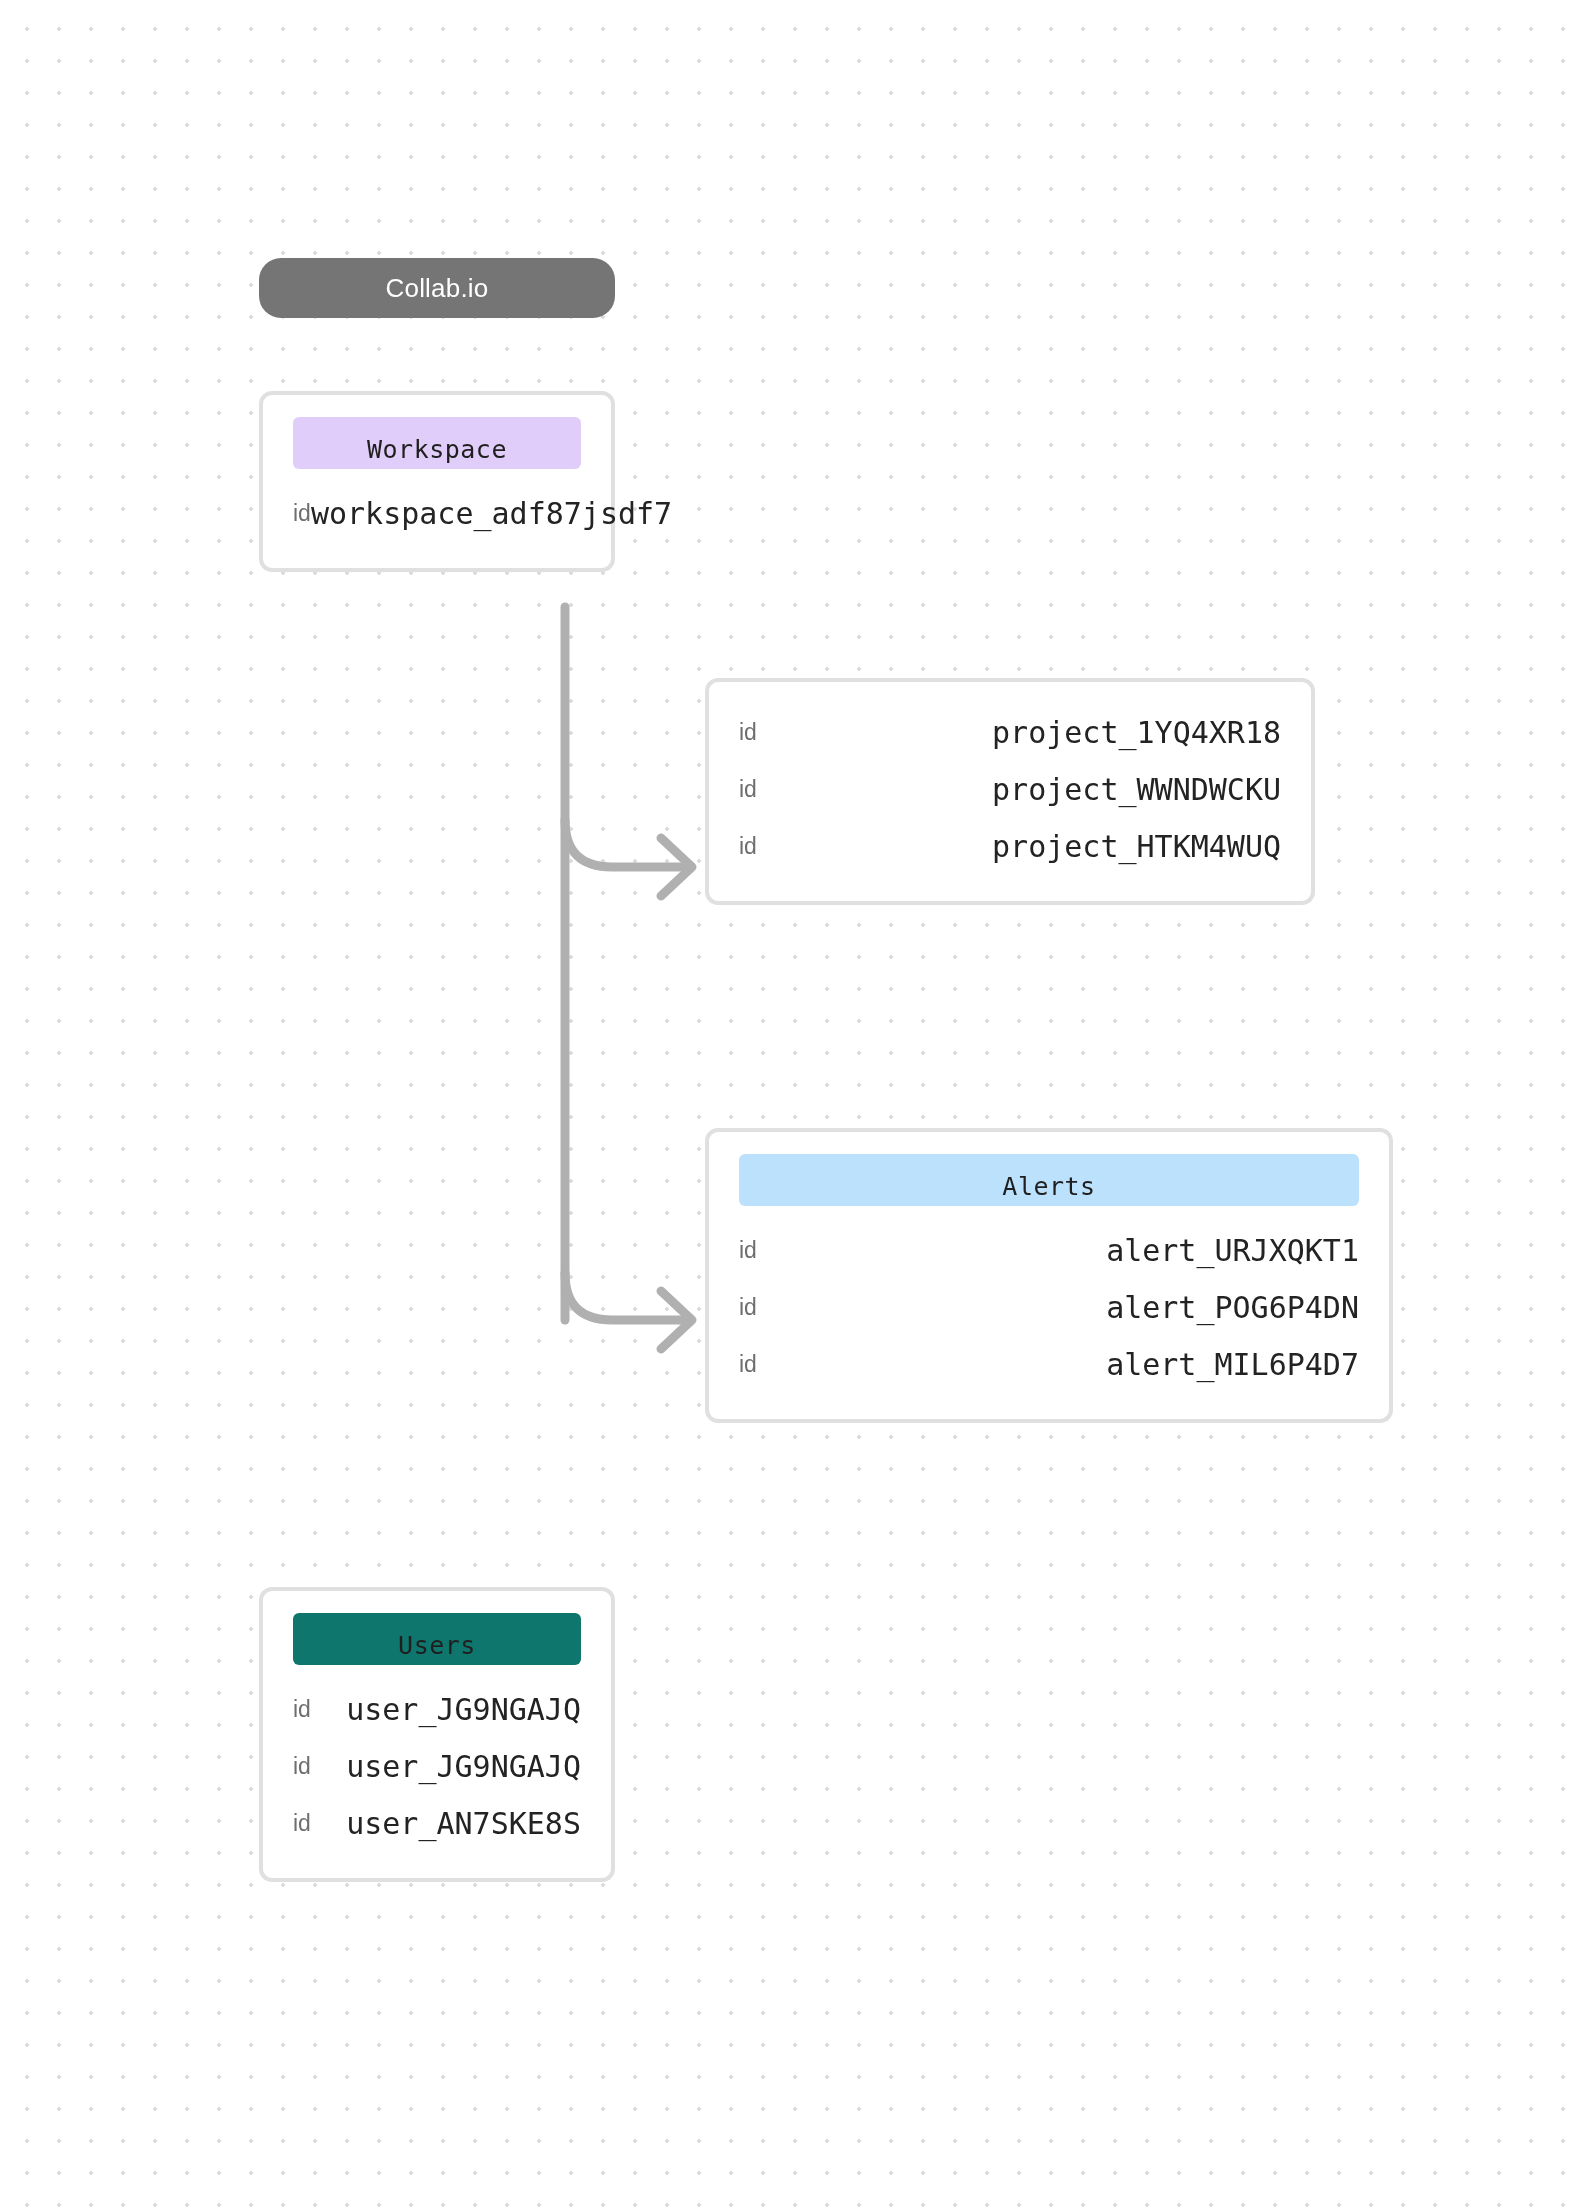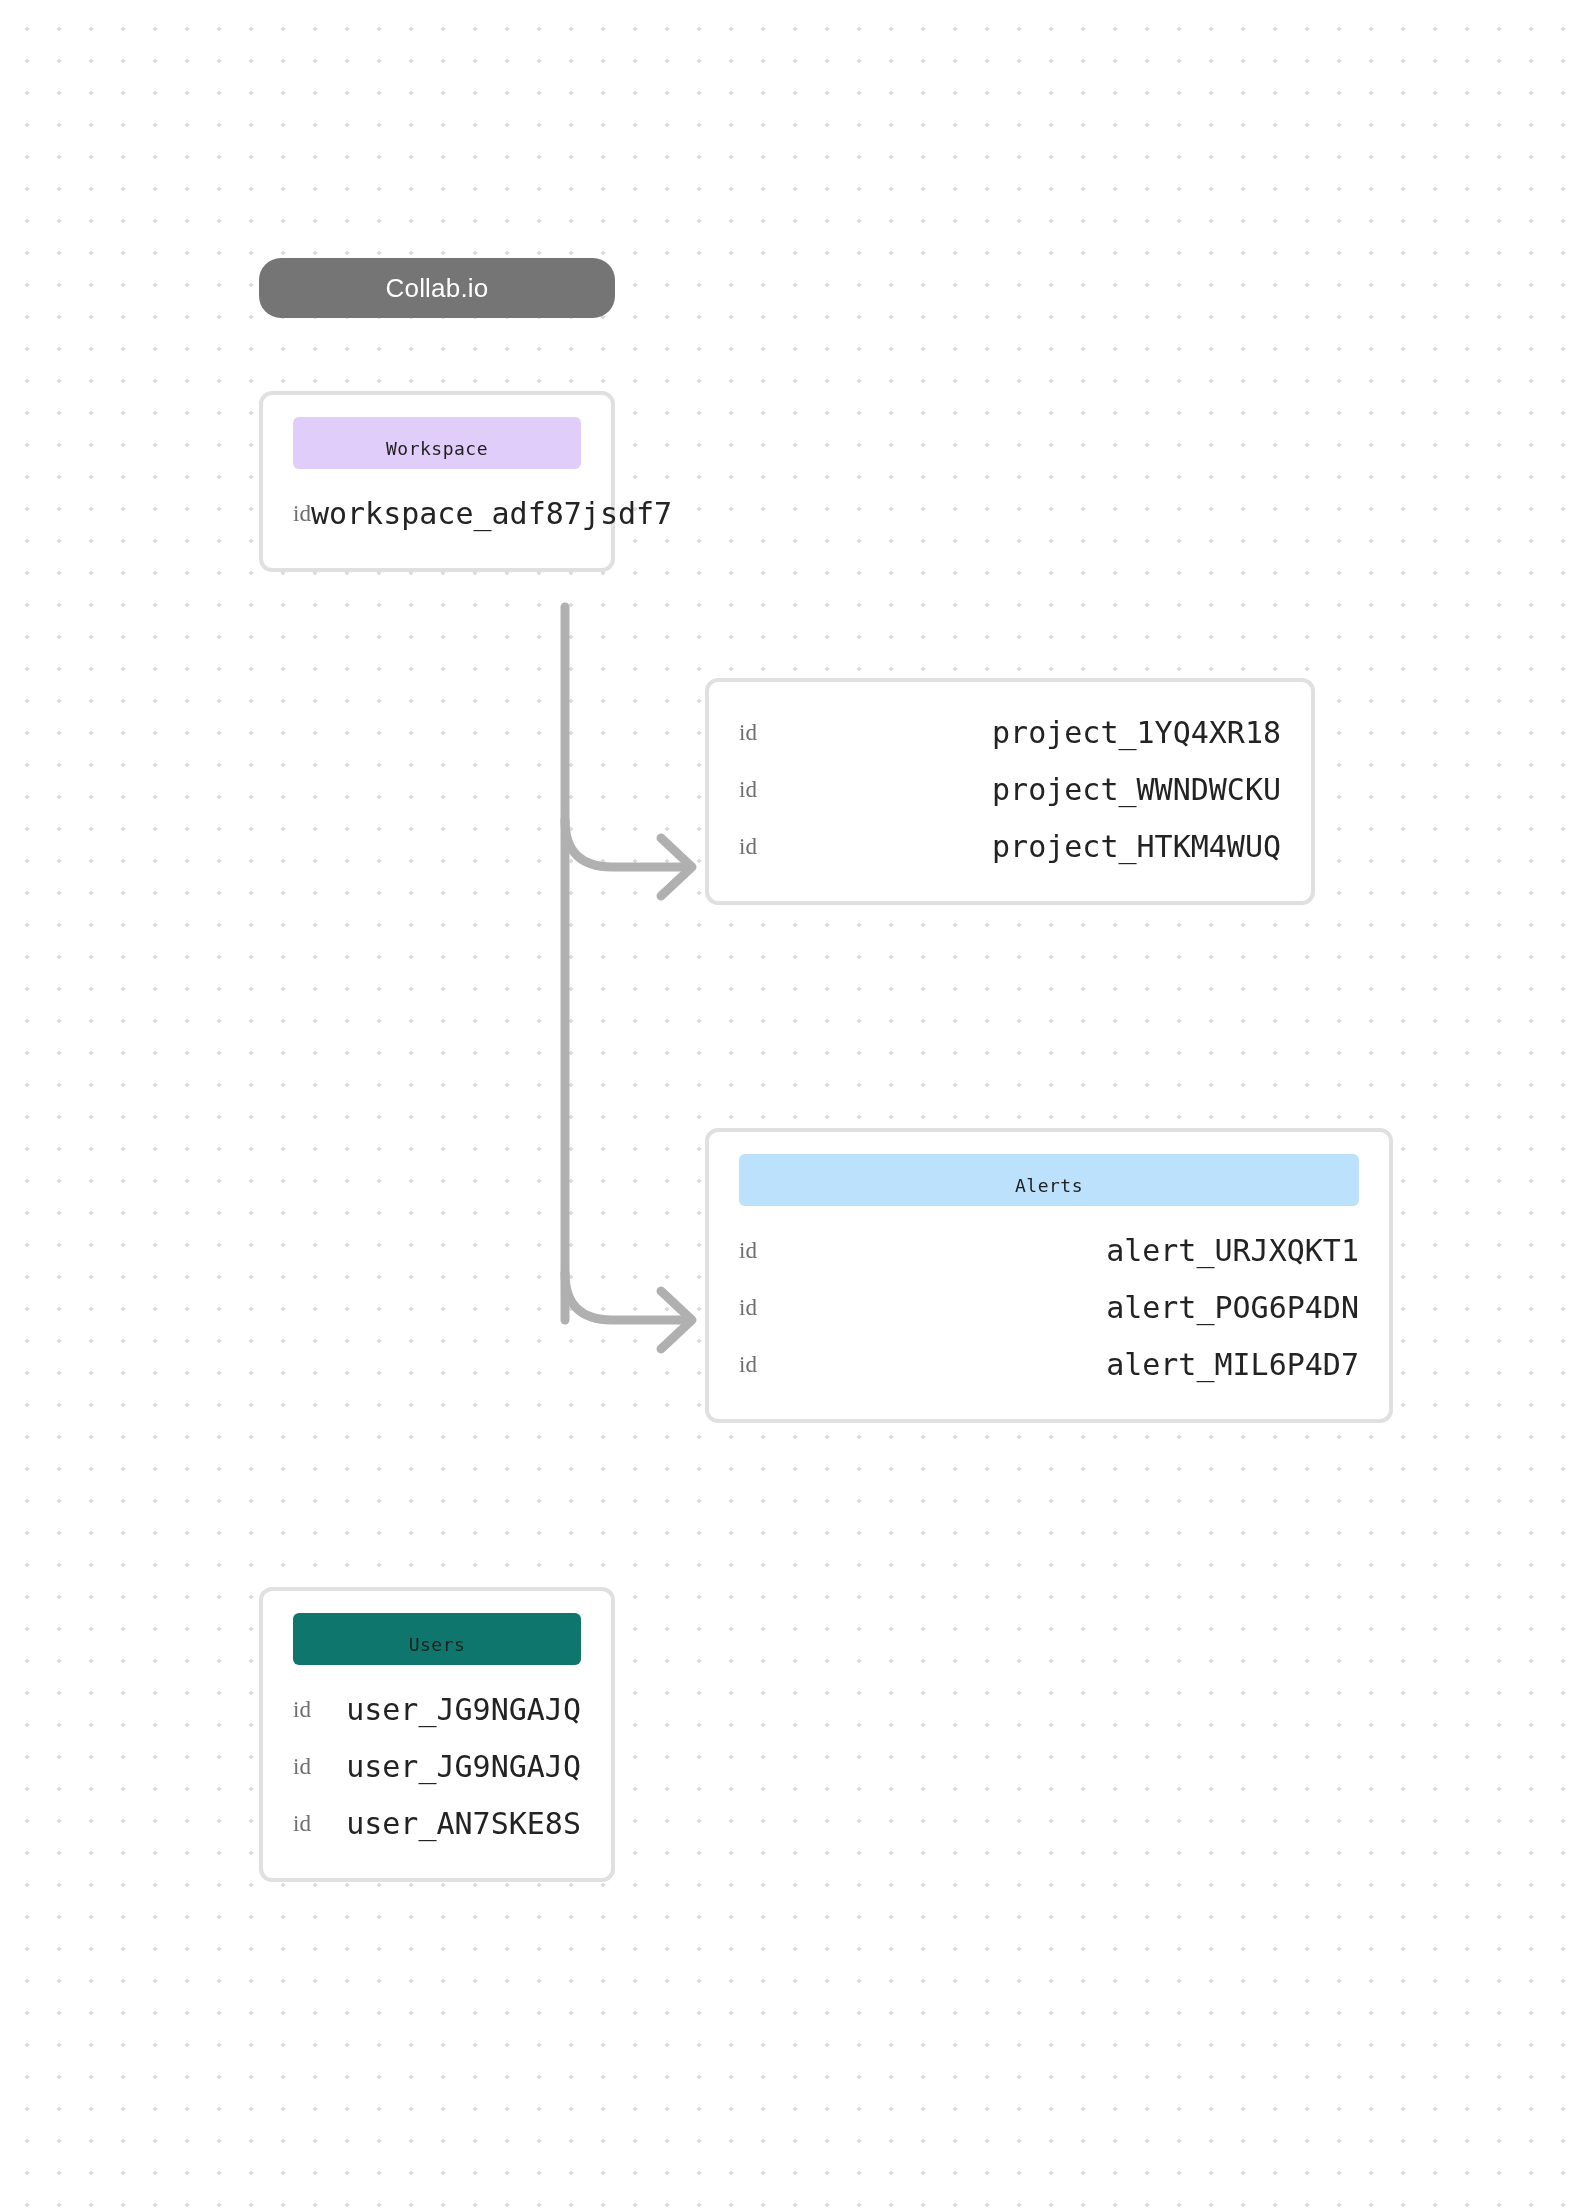--- a/index.html
+++ b/index.html
@@ -71,35 +71,35 @@
     height: 52px;
     border-radius: 6px;
     display: flex;
     align-items: center;
     justify-content: center;
     box-sizing: border-box;
     margin-bottom: 16px;
   }
   .card-title-label {
     font-family: "DejaVu Sans Mono", "Liberation Mono", monospace;
-    font-size: 18px;
+    font-size: 25px;
     color: #1f1f1f;
     line-height: 1;
     letter-spacing: 0.5px;
     margin-top: 12px;
   }
 
   .row {
     height: 57px;
     display: flex;
     align-items: center;
     justify-content: space-between;
   }
   .row-key {
-    font-family: Liberation Serif, serif;
+    font-family: Liberation Sans, sans-serif;
     font-size: 23px;
     color: #6e6e6e;
     line-height: 1;
     white-space: nowrap;
   }
   .row-val {
     font-family: "DejaVu Sans Mono", "Liberation Mono", monospace;
     font-size: 30px;
     color: #232323;
     line-height: 1;

